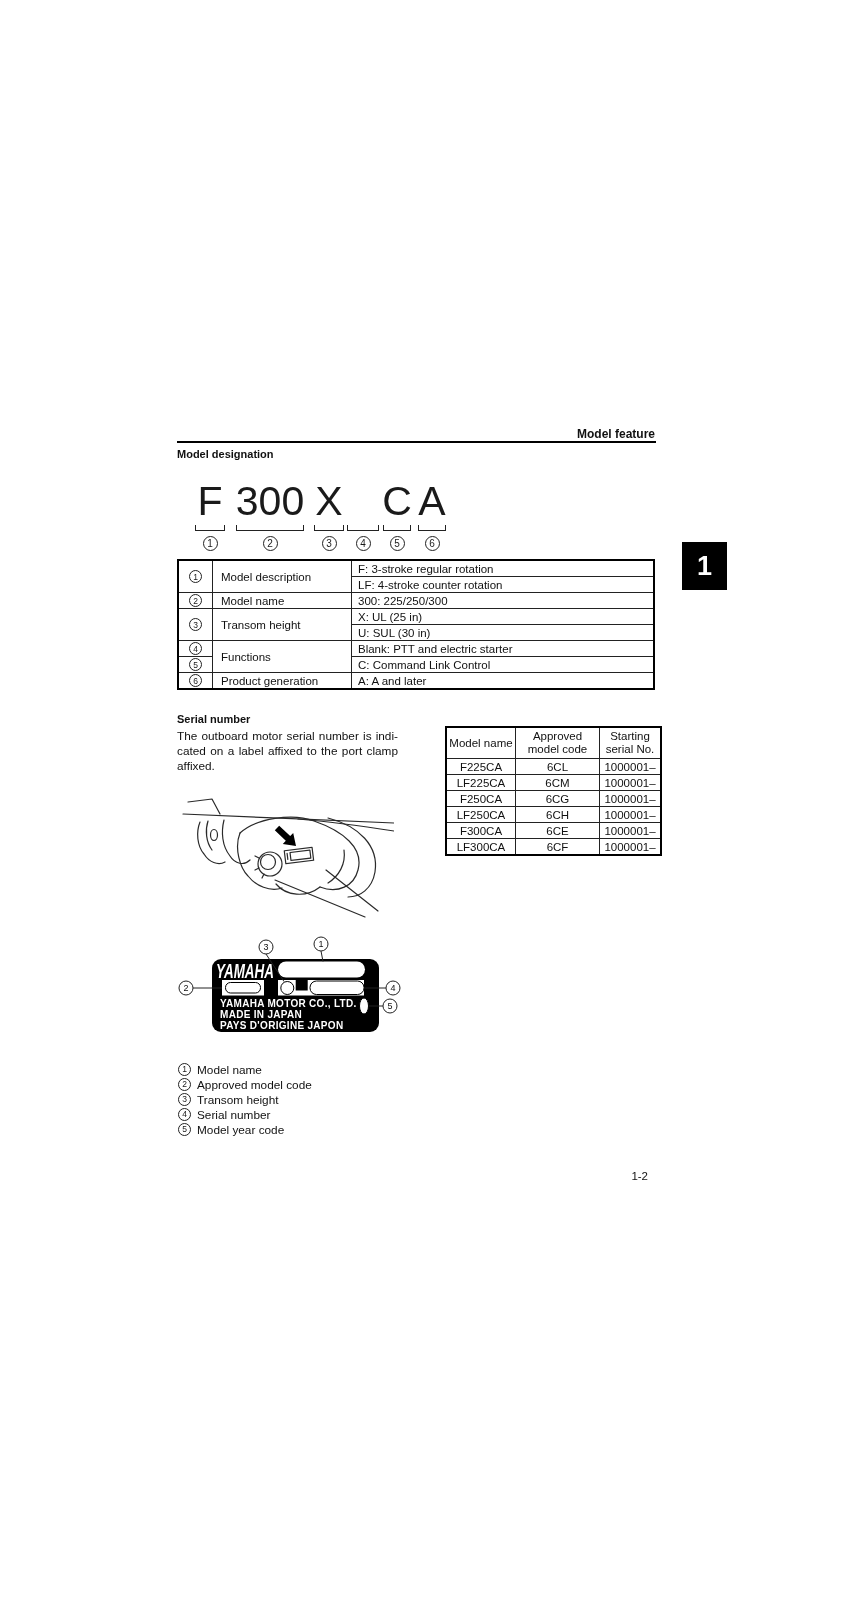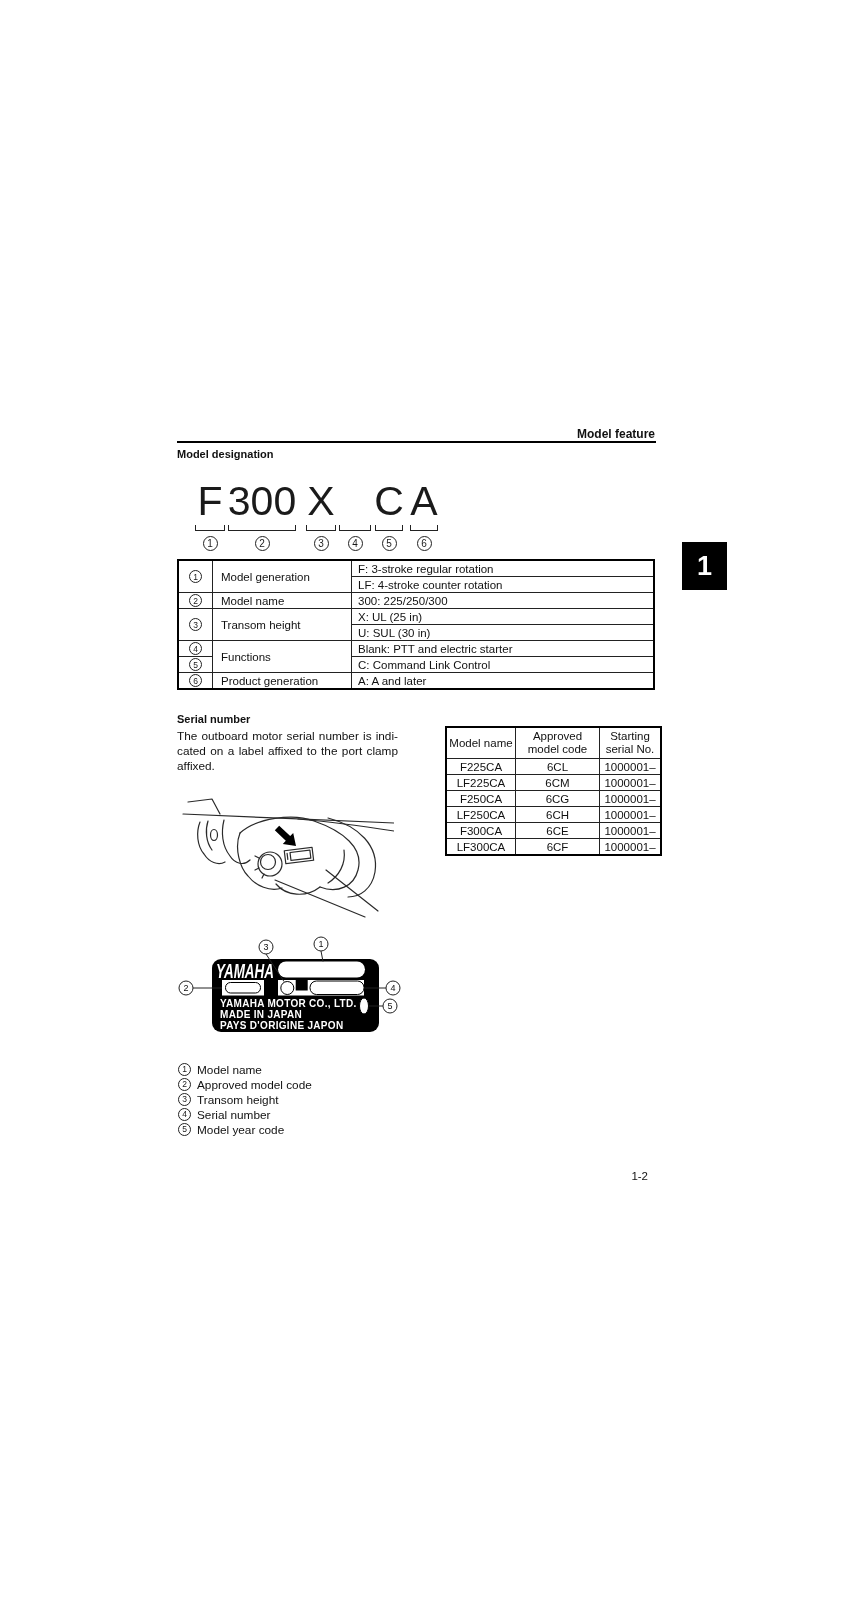--- a/index.html
+++ b/index.html
@@ -33,21 +33,21 @@
     width:100%; height:5px; margin-top:2px;
     border-left:1px solid #222; border-right:1px solid #222; border-bottom:1px solid #222;
   }
   .cnum {
     box-sizing:border-box; display:inline-flex; align-items:center; justify-content:center;
     border:1px solid #222; border-radius:50%; color:#1a1a1a; flex:none;
     font-size:10px; width:15px; height:15px; line-height:1;
   }
   .seg .cnum { margin-top:5px; }
   .w1{width:28px;} .w2{width:66px;} .w3{width:28px;} .w4{width:30px;} .w5{width:26px;} .w6{width:26px;}
-  .m2{margin-left:5px;} .m3{margin-left:12px;} .m4{margin-left:5px;} .m5{margin-left:6px;} .m6{margin-left:9px;}
+  .m2{margin-left:13px;} .m3{margin-left:12px;} .m4{margin-left:5px;} .m5{margin-left:6px;} .m6{margin-left:9px;}
 
   
   table { border-collapse:collapse; }
   .designation-table {
     position:absolute; left:177px; top:559px; width:478px;
     font-size:11.5px; border:2px solid #000; table-layout:fixed;
   }
   .designation-table td { border:1px solid #222; height:15px; padding:0; vertical-align:middle; }
   .designation-table td.c-num { width:33px; text-align:center; }
   .designation-table td.c-label { width:130px; padding-left:8px; }
@@ -132,21 +132,21 @@
       <span class="seg-letter">A</span>
       <span class="seg-bracket"></span>
       <span class="cnum">6</span>
     </div>
   </div>
 
   <table class="designation-table">
     <tbody>
         <tr>
       <td class="c-num" rowspan="2"><span class="cnum">1</span></td>
-      <td class="c-label" rowspan="2">Model generation</td>
+      <td class="c-label" rowspan="2">Model description</td>
       <td class="c-val">F: 3-stroke regular rotation</td>
     </tr>
     <tr>
       <td class="c-val">LF: 4-stroke counter rotation</td>
     </tr>
     <tr>
       <td class="c-num"><span class="cnum">2</span></td>
       <td class="c-label">Model name</td>
       <td class="c-val">300: 225/250/300</td>
     </tr>

